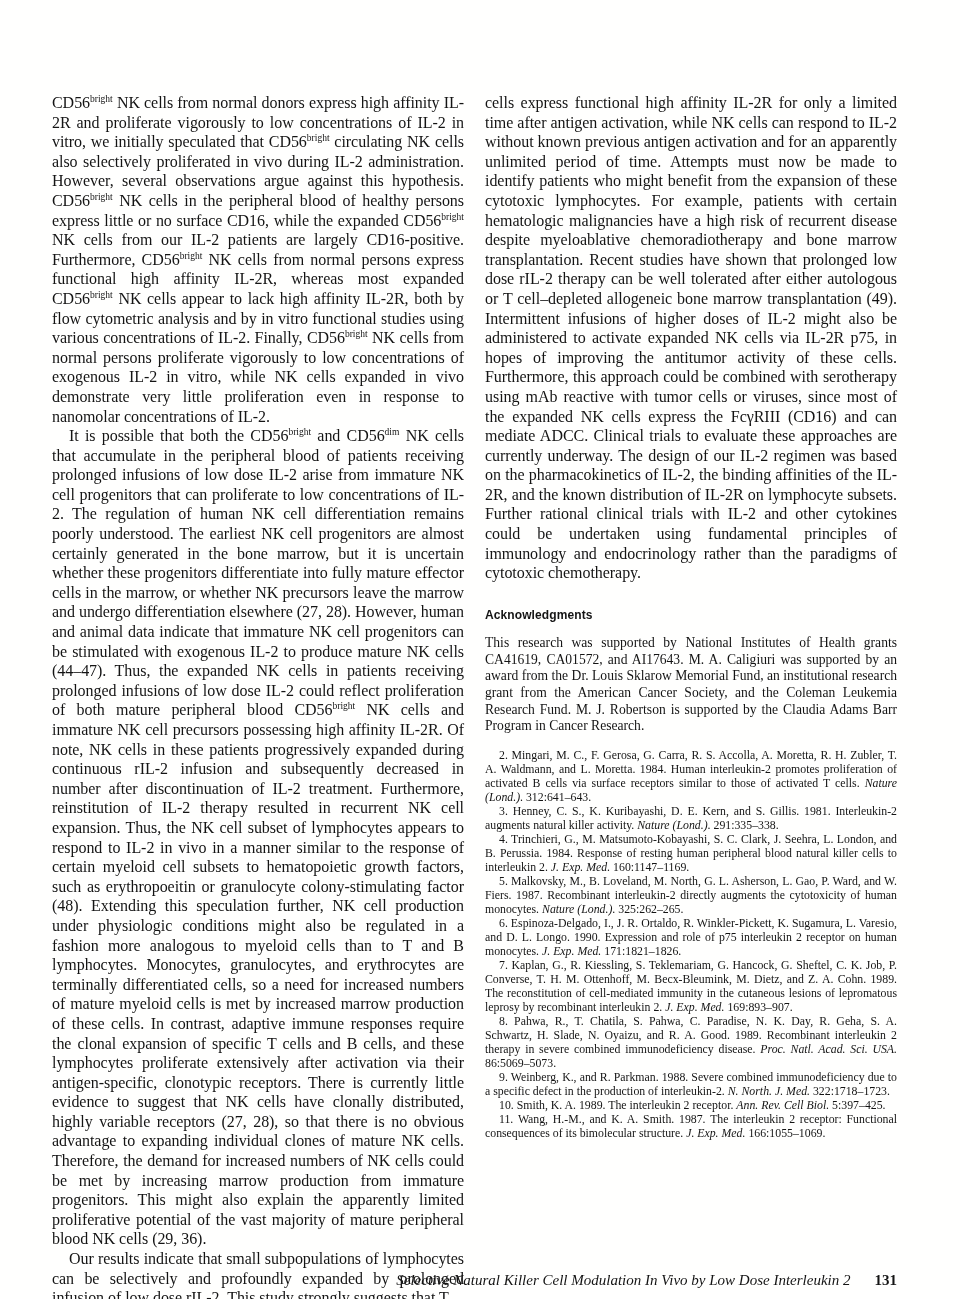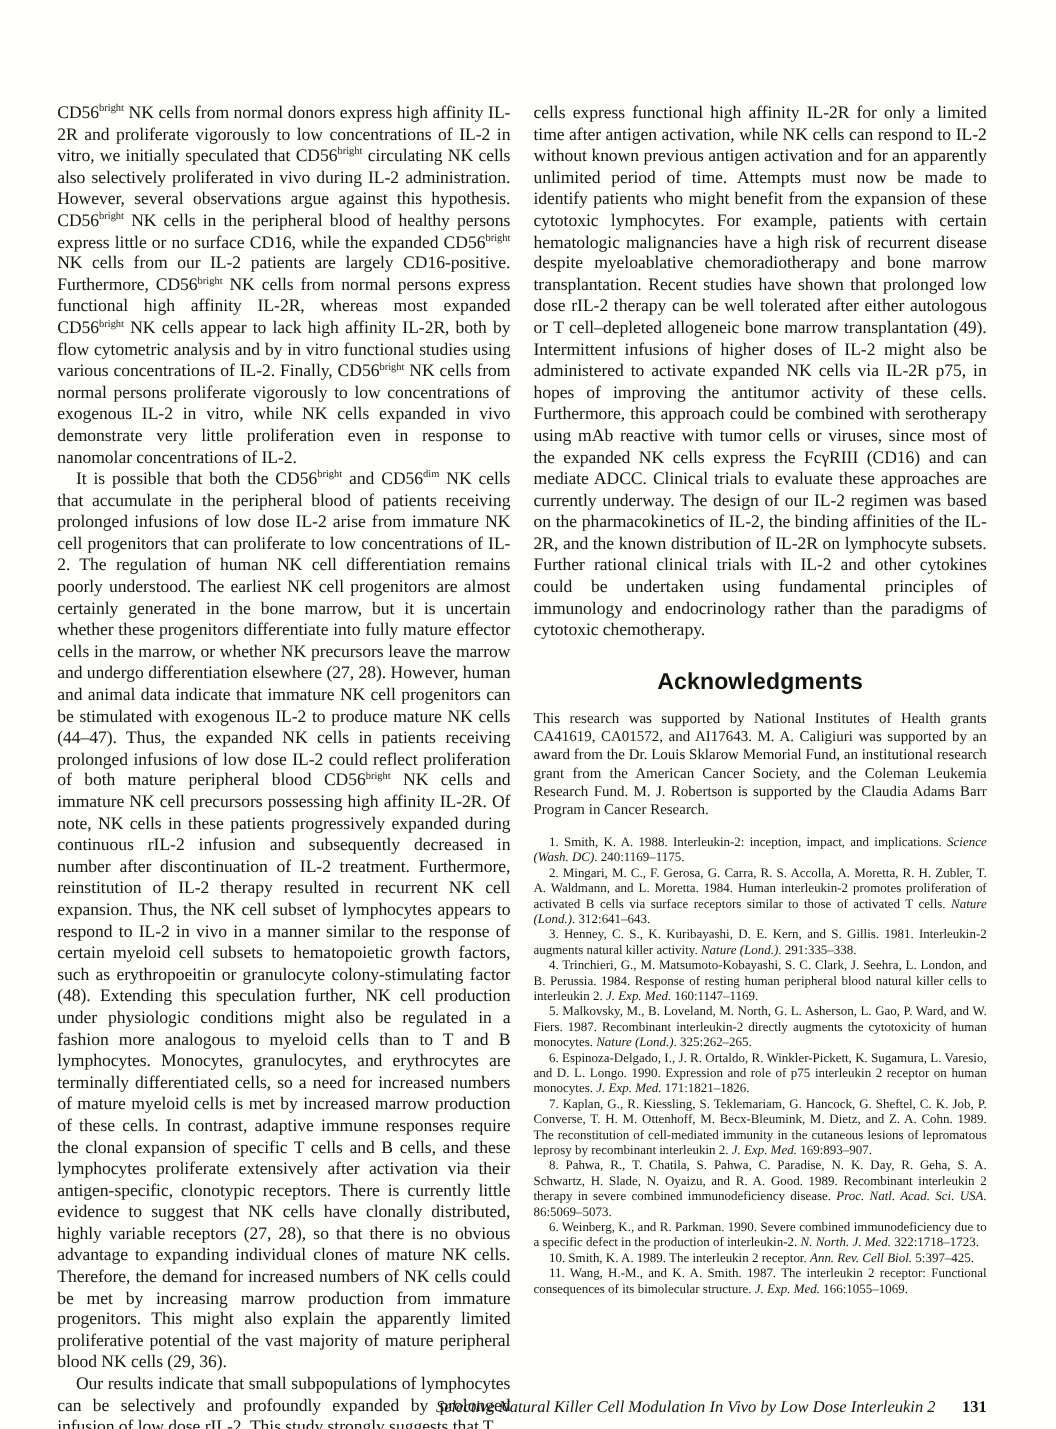--- a/index.html
+++ b/index.html
@@ -39,24 +39,23 @@
   }
   sup.supr {
     font-size: 9.5px;
     line-height: 0;
     vertical-align: 6px;
     letter-spacing: 0;
   }
   .sec-head {
     font-family: "Liberation Sans", sans-serif;
     font-weight: bold;
-    font-size: 21px;
+    font-size: 12px;
     margin: 25px 0 0 0;
     letter-spacing: 0.1px;
-    text-align: center;
   }
   .ack-par {
     margin: 13px 0 0 0;
     font-size: 13.6px;
     line-height: 16.7px;
     text-align: justify;
   }
   .refs {
     margin-top: 13px;
     font-size: 11.8px;
@@ -98,29 +97,28 @@
     </div>
 
     <div class="col">
       <p class="body-par"><span>cells express functional high affinity IL-2R for only a limited time after antigen activation, while NK cells can respond to IL-2 without known previous antigen activation and for an apparently unlimited period of time. Attempts must now be made to identify patients who might benefit from the expansion of these cytotoxic lymphocytes. For example, patients with certain hematologic malignancies have a high risk of recurrent disease despite myeloablative chemoradiotherapy and bone marrow transplantation. Recent studies have shown that prolonged low dose rIL-2 therapy can be well tolerated after either autologous or T cell–depleted allogeneic bone marrow transplantation (49). Intermittent infusions of higher doses of IL-2 might also be administered to activate expanded NK cells via IL-2R p75, in hopes of improving the antitumor activity of these cells. Furthermore, this approach could be combined with serotherapy using mAb reactive with tumor cells or viruses, since most of the expanded NK cells express the FcγRIII (CD16) and can mediate ADCC. Clinical trials to evaluate these approaches are currently underway. The design of our IL-2 regimen was based on the pharmacokinetics of IL-2, the binding affinities of the IL-2R, and the known distribution of IL-2R on lymphocyte subsets. Further rational clinical trials with IL-2 and other cytokines could be undertaken using fundamental principles of immunology and endocrinology rather than the paradigms of cytotoxic chemotherapy.</span></p>
 
       <h2 class="sec-head">Acknowledgments</h2>
       <p class="ack-par">This research was supported by National Institutes of Health grants CA41619, CA01572, and AI17643. M. A. Caligiuri was supported by an award from the Dr. Louis Sklarow Memorial Fund, an institutional research grant from the American Cancer Society, and the Coleman Leukemia Research Fund. M. J. Robertson is supported by the Claudia Adams Barr Program in Cancer Research.</p>
 
 
       <div class="refs">
-        <p class="ref"><span>1. Smith, K. A. 1988. Interleukin-2: inception, impact, and implications. </span><span class="it">Science (Wash. DC)</span><span>. 240:1169–1175.</span></p>
         <p class="ref"><span>2. Mingari, M. C., F. Gerosa, G. Carra, R. S. Accolla, A. Moretta, R. H. Zubler, T. A. Waldmann, and L. Moretta. 1984. Human interleukin-2 promotes proliferation of activated B cells via surface receptors similar to those of activated T cells. </span><span class="it">Nature (Lond.)</span><span>. 312:641–643.</span></p>
         <p class="ref"><span>3. Henney, C. S., K. Kuribayashi, D. E. Kern, and S. Gillis. 1981. Interleukin-2 augments natural killer activity. </span><span class="it">Nature (Lond.)</span><span>. 291:335–338.</span></p>
         <p class="ref"><span>4. Trinchieri, G., M. Matsumoto-Kobayashi, S. C. Clark, J. Seehra, L. London, and B. Perussia. 1984. Response of resting human peripheral blood natural killer cells to interleukin 2. </span><span class="it">J. Exp. Med.</span><span> 160:1147–1169.</span></p>
         <p class="ref"><span>5. Malkovsky, M., B. Loveland, M. North, G. L. Asherson, L. Gao, P. Ward, and W. Fiers. 1987. Recombinant interleukin-2 directly augments the cytotoxicity of human monocytes. </span><span class="it">Nature (Lond.)</span><span>. 325:262–265.</span></p>
         <p class="ref"><span>6. Espinoza-Delgado, I., J. R. Ortaldo, R. Winkler-Pickett, K. Sugamura, L. Varesio, and D. L. Longo. 1990. Expression and role of p75 interleukin 2 receptor on human monocytes. </span><span class="it">J. Exp. Med.</span><span> 171:1821–1826.</span></p>
         <p class="ref"><span>7. Kaplan, G., R. Kiessling, S. Teklemariam, G. Hancock, G. Sheftel, C. K. Job, P. Converse, T. H. M. Ottenhoff, M. Becx-Bleumink, M. Dietz, and Z. A. Cohn. 1989. The reconstitution of cell-mediated immunity in the cutaneous lesions of lepromatous leprosy by recombinant interleukin 2. </span><span class="it">J. Exp. Med.</span><span> 169:893–907.</span></p>
         <p class="ref"><span>8. Pahwa, R., T. Chatila, S. Pahwa, C. Paradise, N. K. Day, R. Geha, S. A. Schwartz, H. Slade, N. Oyaizu, and R. A. Good. 1989. Recombinant interleukin 2 therapy in severe combined immunodeficiency disease. </span><span class="it">Proc. Natl. Acad. Sci. USA.</span><span> 86:5069–5073.</span></p>
-        <p class="ref"><span>6. Weinberg, K., and R. Parkman. 1990. Severe combined immunodeficiency due to a specific defect in the production of interleukin-2. </span><span class="it">N. North. J. Med.</span><span> 322:1718–1723.</span></p>
+        <p class="ref"><span>9. Weinberg, K., and R. Parkman. 1988. Severe combined immunodeficiency due to a specific defect in the production of interleukin-2. </span><span class="it">N. North. J. Med.</span><span> 322:1718–1723.</span></p>
         <p class="ref"><span>10. Smith, K. A. 1989. The interleukin 2 receptor. </span><span class="it">Ann. Rev. Cell Biol.</span><span> 5:397–425.</span></p>
         <p class="ref"><span>11. Wang, H.-M., and K. A. Smith. 1987. The interleukin 2 receptor: Functional consequences of its bimolecular structure. </span><span class="it">J. Exp. Med.</span><span> 166:1055–1069.</span></p>
       </div>
     </div>
 
   </div>
 
   <div class="footer">
     <span class="run-title">Selective Natural Killer Cell Modulation In Vivo by Low Dose Interleukin 2</span><span class="page-num">131</span>
   </div>

